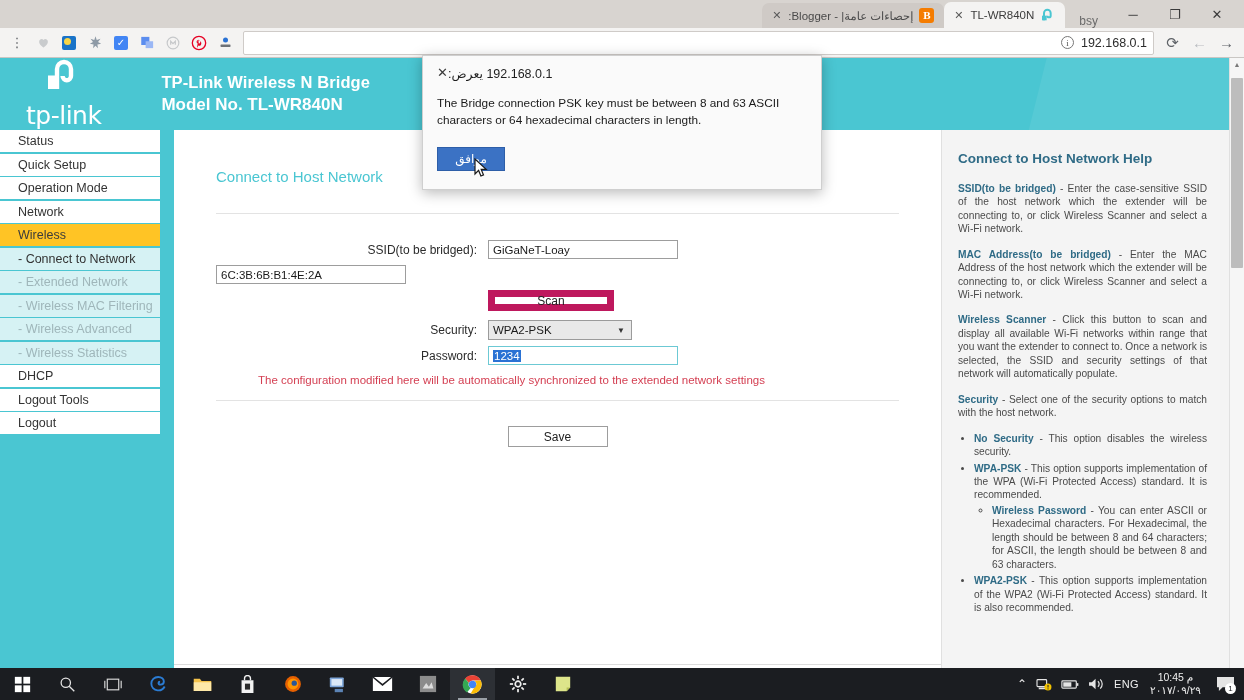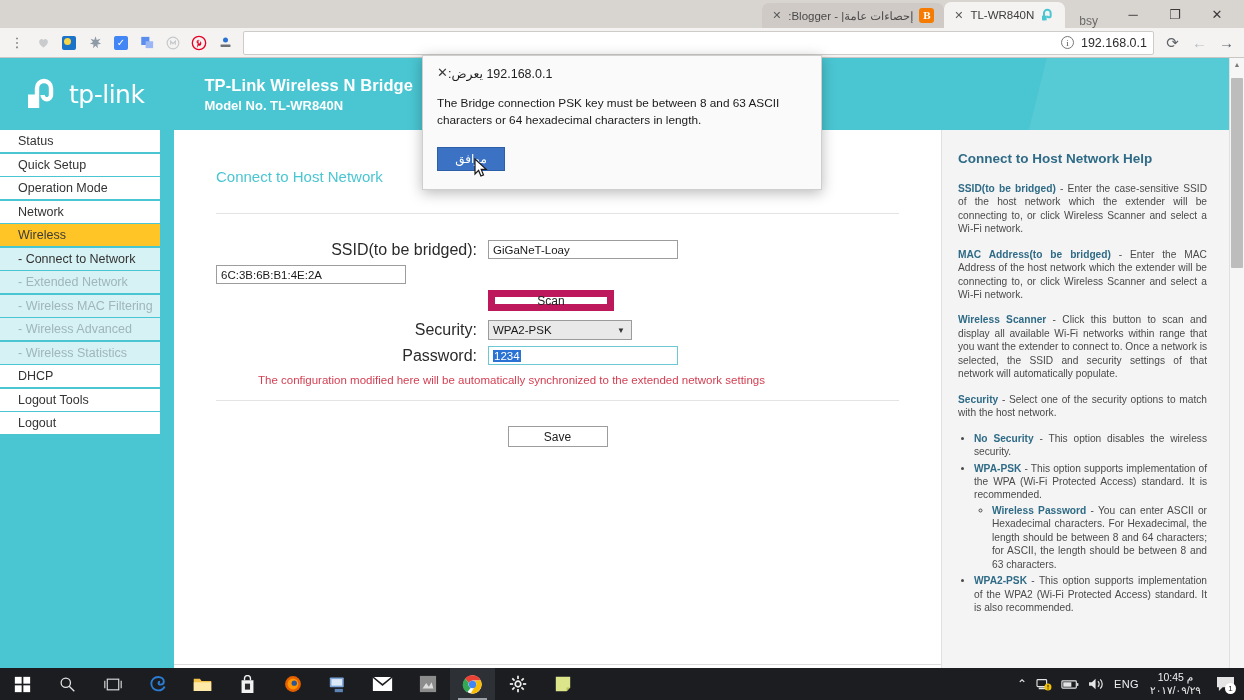--- a/index.html
+++ b/index.html
@@ -92,29 +92,29 @@
   .rt-header {
     height: 72px; background: #4ac6d2; position: relative; overflow: hidden;
     display: flex; align-items: center;
   }
   .rt-header::after {
     content: ""; position: absolute; right: -40px; top: -30px;
     width: 230px; height: 150px;
     background: rgba(255,255,255,0.07);
     transform: rotate(14deg);
   }
-  .logo-wrap { display: flex; align-items: center; gap: 7px; margin-left: 26px; }
+  .logo-wrap { display: flex; align-items: center; gap: 7px; margin-left: 26px; flex-direction: column; }
   .logo-mark { width: 36px; height: 34px; flex: 0 0 36px; }
   .logo-text {
     font-size: 25px; color: #fff; letter-spacing: -0.5px;
     font-family: "DejaVu Sans", sans-serif;
   }
   .rt-titles { margin-left: 60px; color: #fff; }
   .rt-title { font-size: 16.5px; font-weight: bold; letter-spacing: 0.1px; }
-  .rt-model { font-size: 13px; font-weight: bold; margin-top: 3px; }
+  .rt-model { font-size: 17px; font-weight: bold; margin-top: 3px; }
 
   
   .rt-body { display: flex; align-items: stretch; height: calc(100% - 72px); }
   .sidebar {
     width: 160px; flex: 0 0 160px; background: #4ac6d2;
     padding-top: 0; font-size: 12.5px;
   }
   .menu-item {
     height: 22px; background: #fff; color: #333;
     display: flex; align-items: center; padding-left: 18px;
@@ -140,21 +140,21 @@
   .sect-title {
     color: #4ac6d2; font-size: 15px; margin-bottom: 28px;
   }
   .divider { border-top: 1px solid #e3e3e3; margin: 0 0 26px 0; }
 
   .form-row {
     display: flex; align-items: center; margin-bottom: 6px;
   }
   .f-label {
     width: 272px; flex: 0 0 272px; text-align: right;
-    font-size: 16px; color: #2b2b2b; padding-right: 11px;
+    font-size: 12px; color: #2b2b2b; padding-right: 11px;
   }
   .f-ctrl { flex: 0 0 auto; }
   .txt-input {
     width: 190px; height: 19px; border: 1px solid #9d9d9d;
     font-size: 11.5px; padding: 0 4px; color: #1a1a1a;
     font-family: "Liberation Sans", sans-serif; background: #fff;
     display: flex; align-items: center;
   }
   .txt-input.focused { border: 1px solid #6cc9d4; }
   .sel-hl {

